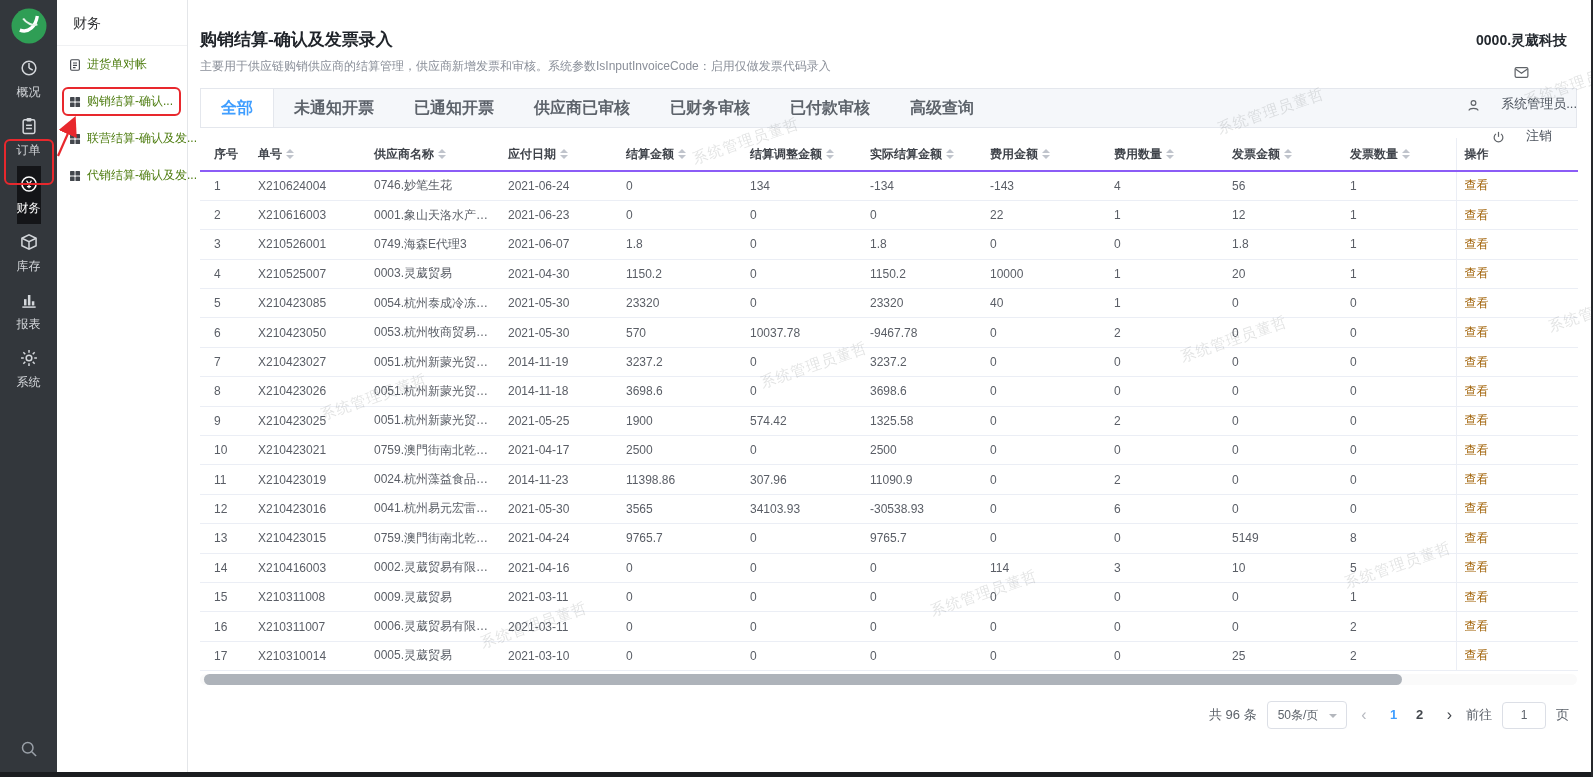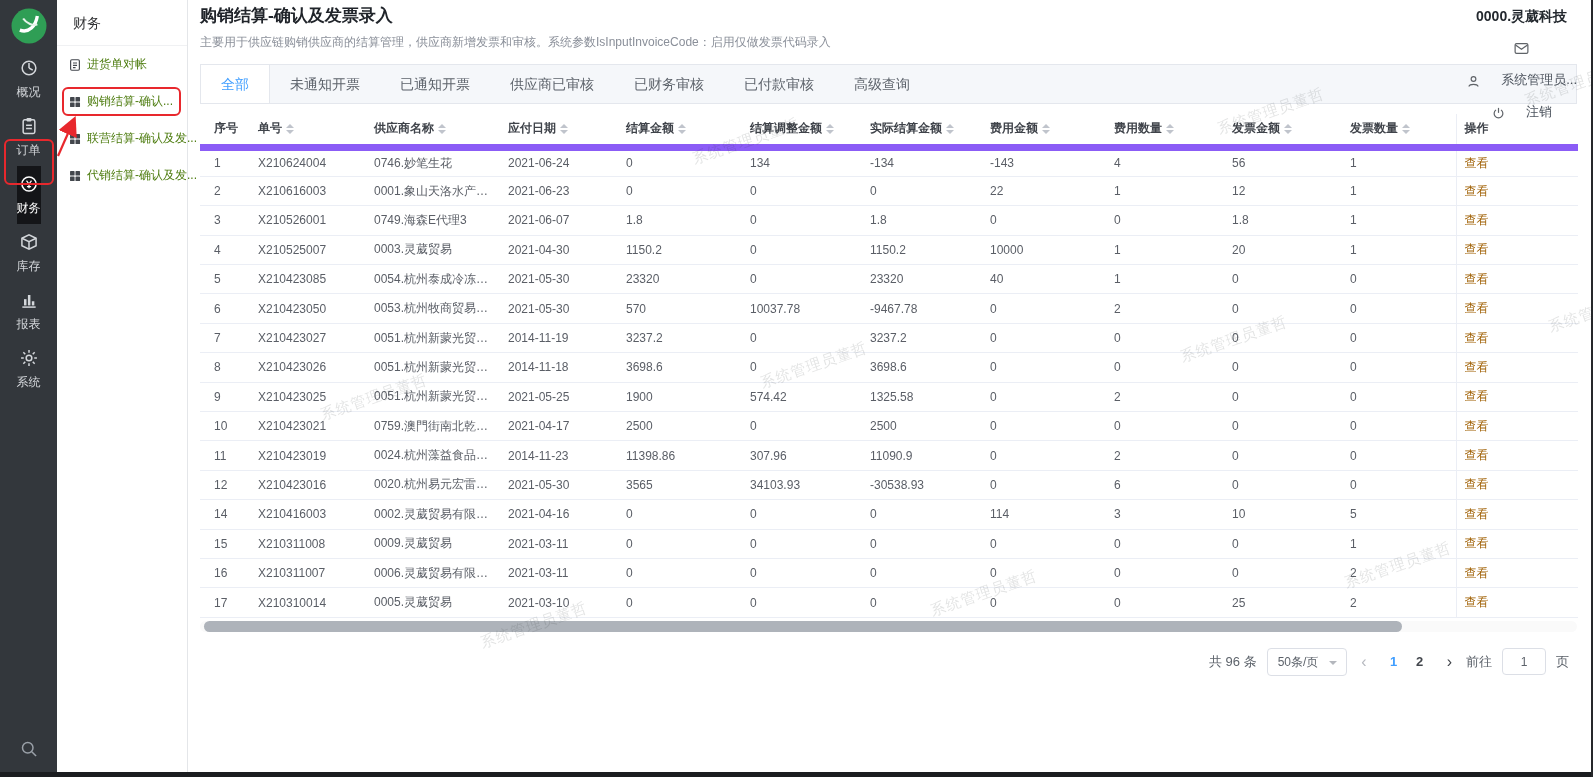--- a/index.html
+++ b/index.html
@@ -20,41 +20,41 @@
   .rail-search svg { width:20px; height:20px; }
 
   
   .subnav { width:131px; flex:0 0 131px; background:#fff; border-right:1px solid #e4e6e9; position:relative; z-index:2; }
   .subnav-title { font-size:14px; color:#303133; padding:15px 0 12px 16px; border-bottom:1px solid #f0f1f3; }
   .sub-item { height:37px; display:flex; align-items:center; padding-left:11px; font-size:12px; color:#4d7c0f; cursor:pointer; white-space:nowrap; }
   .sub-item .ic { width:14px; height:14px; margin-right:5px; flex:0 0 14px; color:#43474d; }
   .sub-item .ic svg { width:14px; height:14px; }
 
   
-  main { flex:1 1 auto; position:relative; background:#fff; padding-top:4px; overflow:hidden; }
+  main { flex:1 1 auto; position:relative; background:#fff; padding-top:28px; overflow:hidden; }
   .page-head { padding:0 16px 0 12px; position:relative; }
   .page-head h1 { font-size:17px; font-weight:bold; color:#20242a; }
   .page-head p { font-size:12px; color:#8a8f99; margin-top:7px; }
   .head-right { position:absolute; right:14px; top:4px; display:flex; align-items:center; gap:14px; color:#4d545e;flex-direction:column; }
   .head-right .company { font-size:14px; font-weight:bold; color:#24292f; }
   .head-right .hic { width:17px; height:17px; display:inline-block; color:#5f6368; cursor:pointer; }
   .head-right .hic svg { width:17px; height:17px; }
   .head-right .user, .head-right .logout { display:flex; align-items:flex-end; gap:20px; font-size:13px; cursor:pointer; }
   .head-right .user .hic, .head-right .logout .hic { width:15px; height:15px; }
   .head-right .user .hic svg, .head-right .logout .hic svg { width:15px; height:15px; }
 
   
   .tabbar { margin:13px 14px 0 12px; display:flex; background:#f5f7fa; border:1px solid #e4e7ed; height:40px; }
-  .tab { padding:0 20px; line-height:38px; font-size:14px; color:#5d636b; cursor:pointer; }
+  .tab { padding:0 20px; line-height:38px; font-size:16px; color:#5d636b; cursor:pointer;font-weight:bold; }
   .tab.active { background:#fff; color:#409EFF; border-right:1px solid #e4e7ed; }
 
   
   .table-wrap { margin:10px 14px 0 12px; }
   table { width:100%; border-collapse:collapse; table-layout:fixed; font-size:12px; }
-  th { text-align:left; font-weight:bold; color:#3f434a; padding:0 8px; height:33px; border-bottom:7px solid #8b5cf6; white-space:nowrap; cursor:pointer; }
+  th { text-align:left; font-weight:bold; color:#3f434a; padding:0 8px; height:33px; border-bottom:2px solid #8b5cf6; white-space:nowrap; cursor:pointer; }
   td { color:#5a5e66; padding:0 8px; height:29.4px; border-bottom:1px solid #ebeef5; white-space:nowrap; overflow:hidden; text-overflow:ellipsis; }
   th:first-child, td:first-child { padding-left:14px; }
   th.op-col, td.op-col { border-left:1px solid #ebeef5; cursor:default; }
   td.op-col a { color:#a16207; text-decoration:none; cursor:pointer; }
   .sort-carets { display:inline-flex; flex-direction:column; margin-left:4px; vertical-align:middle; }
   .sort-carets i { width:0; height:0; border:4px solid transparent; display:block; }
   .sort-carets .up { border-bottom-color:#c0c4cc; border-top-width:0; margin-bottom:2px; }
   .sort-carets .down { border-top-color:#c0c4cc; border-bottom-width:0; }
 
   
@@ -430,29 +430,43 @@
               <td>11090.9</td>
               <td>0</td>
               <td>2</td>
               <td>0</td>
               <td>0</td>
               <td class="op-col"><a>查看</a></td>
             </tr>
             <tr>
               <td>12</td>
               <td>X210423016</td>
-              <td>0020.杭州易元宏雷贸...</td>
+              <td>0041.杭州易元宏雷贸...</td>
               <td>2021-05-30</td>
               <td>3565</td>
               <td>34103.93</td>
               <td>-30538.93</td>
               <td>0</td>
               <td>6</td>
               <td>0</td>
               <td>0</td>
+              <td class="op-col"><a>查看</a></td>
+            </tr>
+            <tr>
+              <td>13</td>
+              <td>X210423015</td>
+              <td>0759.澳門街南北乾貨...</td>
+              <td>2021-04-24</td>
+              <td>9765.7</td>
+              <td>0</td>
+              <td>9765.7</td>
+              <td>0</td>
+              <td>0</td>
+              <td>5149</td>
+              <td>8</td>
               <td class="op-col"><a>查看</a></td>
             </tr>
             <tr>
               <td>14</td>
               <td>X210416003</td>
               <td>0002.灵葳贸易有限公...</td>
               <td>2021-04-16</td>
               <td>0</td>
               <td>0</td>
               <td>0</td>

